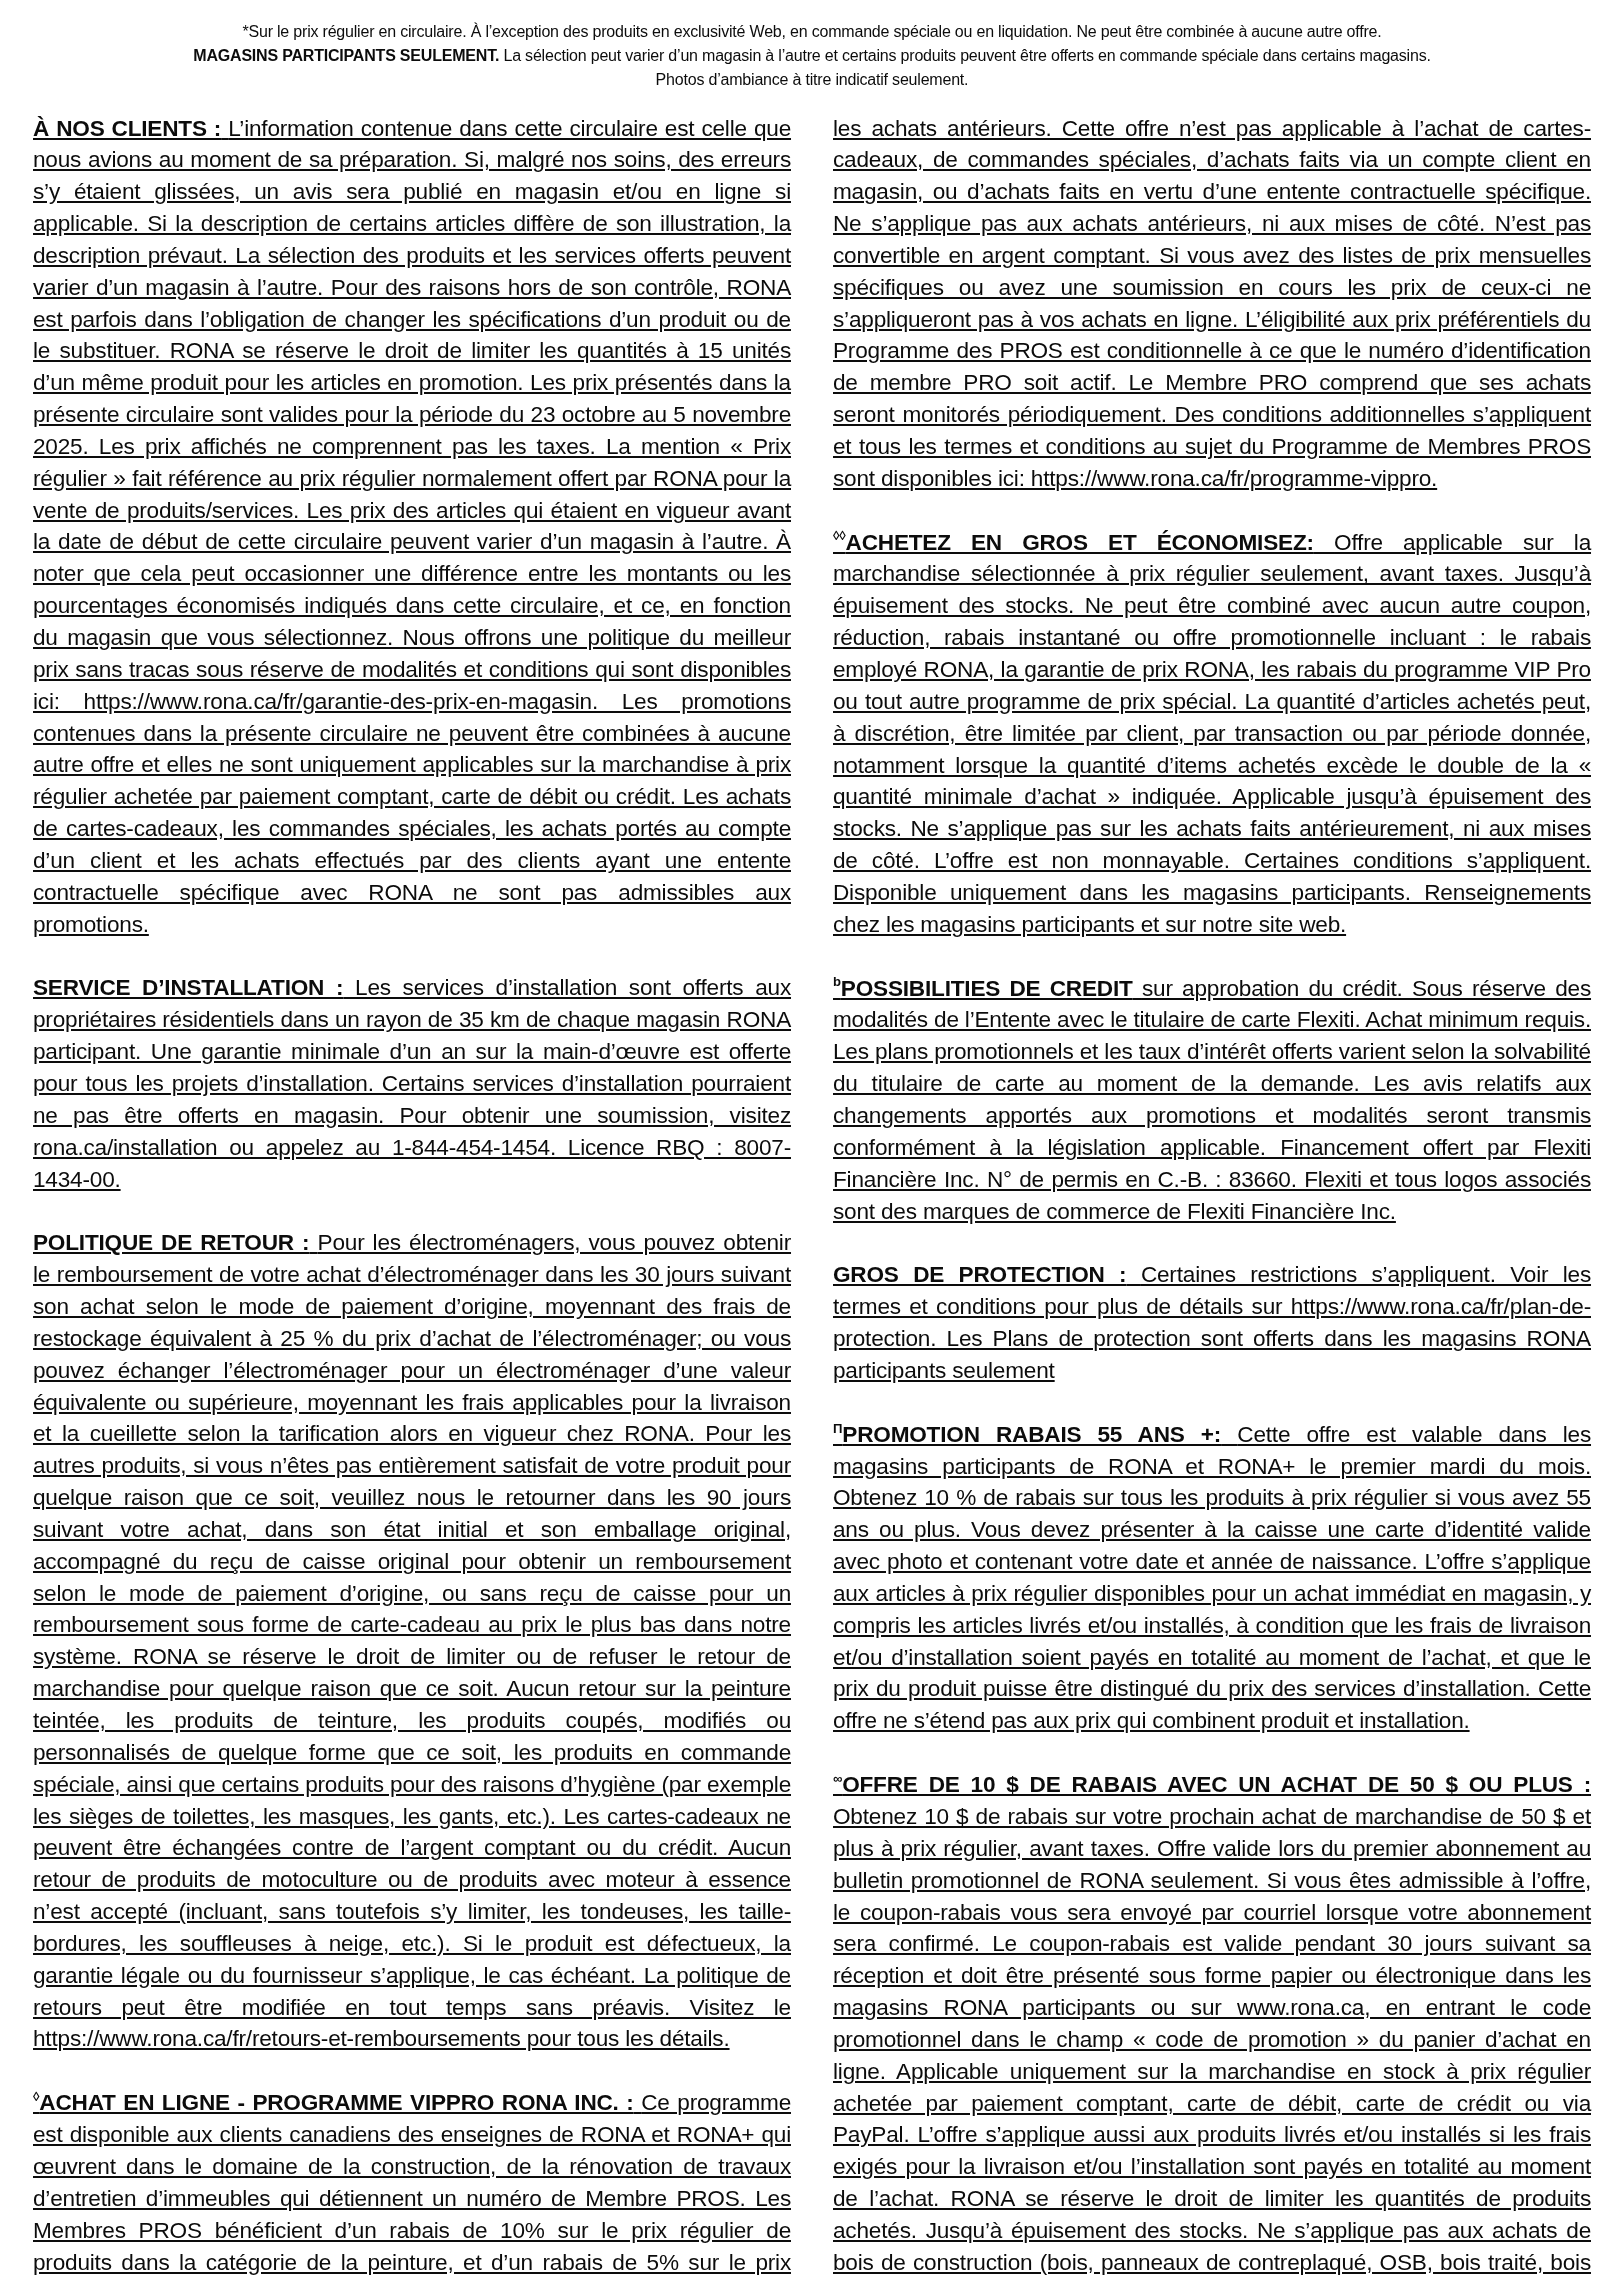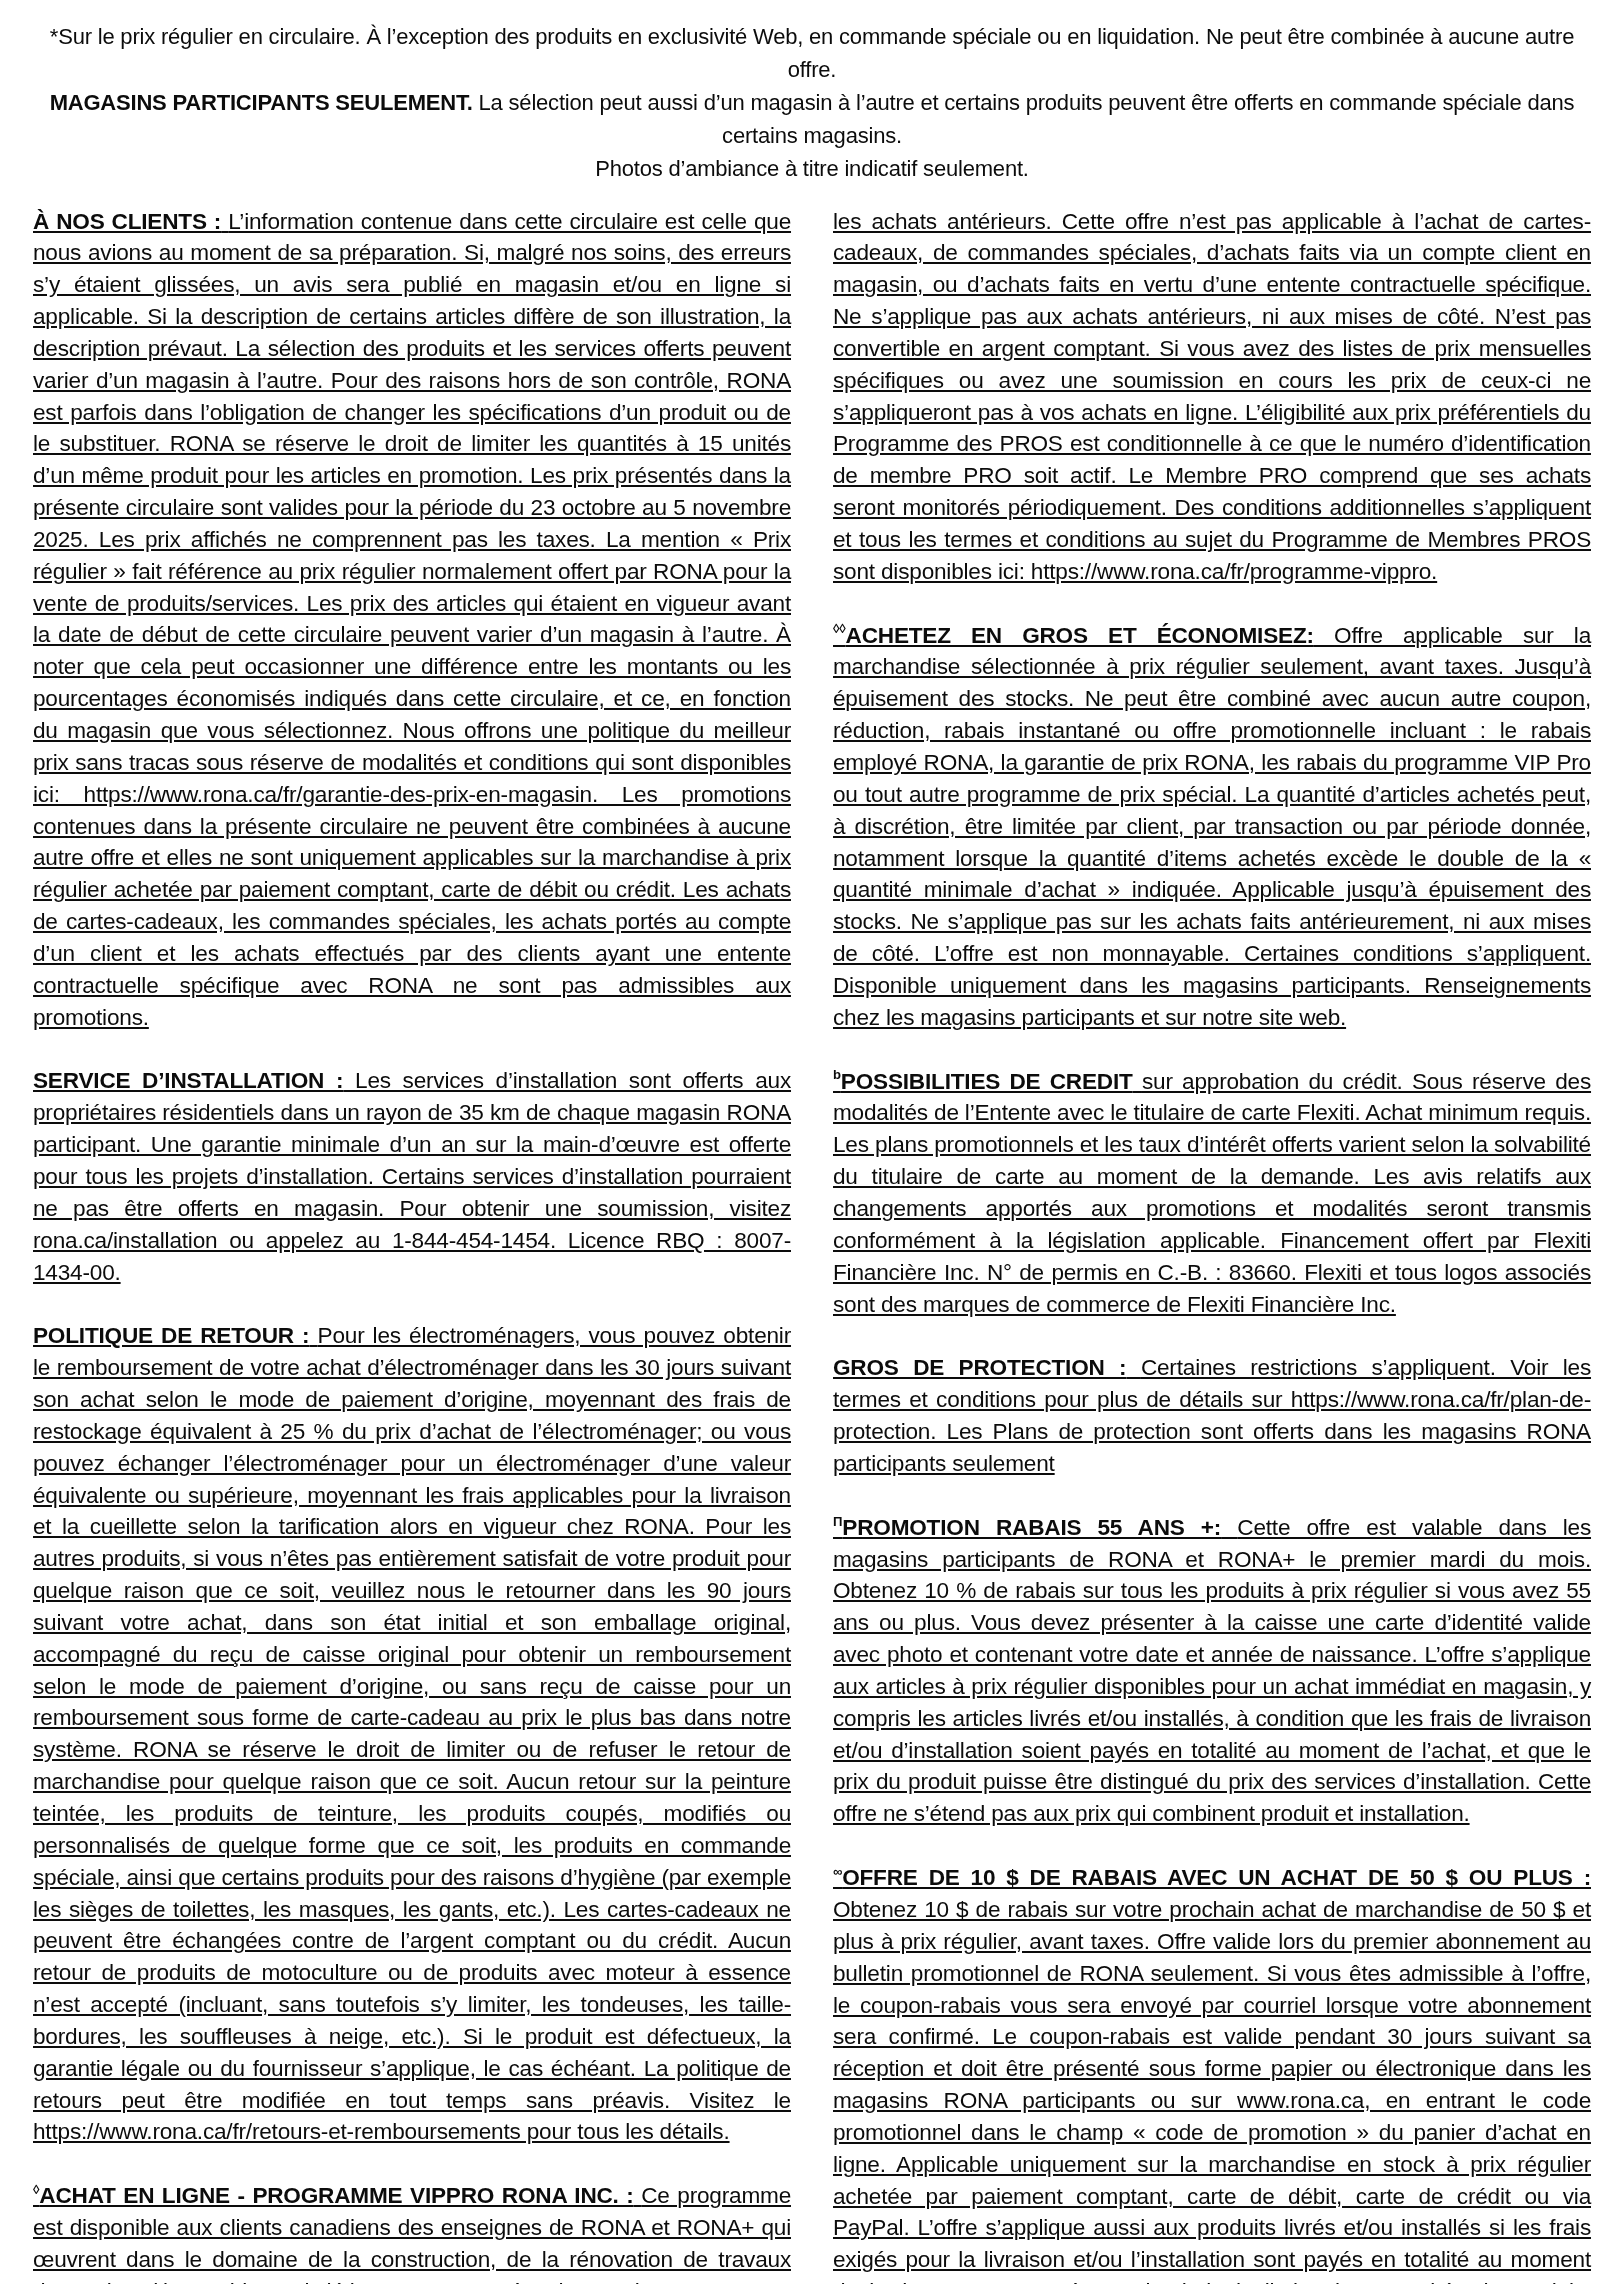--- a/index.html
+++ b/index.html
@@ -8,21 +8,21 @@
     width: 1624px;
     height: 2284px;
     overflow: hidden;
     color: #0c0c0c;
     font-family: "Liberation Sans", "DejaVu Sans", sans-serif;
     -webkit-font-smoothing: antialiased;
   }
   .top-notes {
     padding: 19.5px 30px 0;
     text-align: center;
-    font-size: 22px;
+    font-size: 16px;
     line-height: 1.5;
     letter-spacing: -0.2px;
   }
   .top-notes .bold { font-weight: 700; margin-top: 20px; }
   .columns {
     display: flex;
     gap: 42px;
     padding: 21px 33px 0;
   }
   .col { flex: 1 1 0; min-width: 0; }
@@ -48,21 +48,21 @@
   }
   sup.mark:empty { display: none; }
 </style>
 </head>
 <body>
 
 <div class="page">
 
   <header class="top-notes">
     <p class="note"><span>*Sur le prix régulier en circulaire. À l’exception des produits en exclusivité Web, en commande spéciale ou en liquidation. Ne peut être combinée à aucune autre offre.</span></p>
-    <p class="note"><span class="bold">MAGASINS PARTICIPANTS SEULEMENT.</span> <span>La sélection peut aussi d’un magasin à l’autre et certains produits peuvent être offerts en commande spéciale dans certains magasins.</span></p>
+    <p class="note"><span class="bold">MAGASINS PARTICIPANTS SEULEMENT.</span> <span>La sélection peut varier d’un magasin à l’autre et certains produits peuvent être offerts en commande spéciale dans certains magasins.</span></p>
     <p class="note"><span>Photos d’ambiance à titre indicatif seulement.</span></p>
   </header>
 
   <main class="columns">
 
     <section class="col">
 
       <p class="para"><b class="hdr"><span>À NOS CLIENTS :</span></b> <span>L’information contenue dans cette circulaire est celle que nous avions au moment de sa préparation. Si, malgré nos soins, des erreurs s’y étaient glissées, un avis sera publié en magasin et/ou en ligne si applicable. Si la description de certains articles diffère de son illustration, la description prévaut. La sélection des produits et les services offerts peuvent varier d’un magasin à l’autre. Pour des raisons hors de son contrôle, RONA est parfois dans l’obligation de changer les spécifications d’un produit ou de le substituer. RONA se réserve le droit de limiter les quantités à 15 unités d’un même produit pour les articles en promotion. Les prix présentés dans la présente circulaire sont valides pour la période du 23 octobre au 5 novembre 2025. Les prix affichés ne comprennent pas les taxes. La mention « Prix régulier » fait référence au prix régulier normalement offert par RONA pour la vente de produits/services. Les prix des articles qui étaient en vigueur avant la date de début de cette circulaire peuvent varier d’un magasin à l’autre. À noter que cela peut occasionner une différence entre les montants ou les pourcentages économisés indiqués dans cette circulaire, et ce, en fonction du magasin que vous sélectionnez. Nous offrons une politique du meilleur prix sans tracas sous réserve de modalités et conditions qui sont disponibles ici: https://www.rona.ca/fr/garantie-des-prix-en-magasin. Les promotions contenues dans la présente circulaire ne peuvent être combinées à aucune autre offre et elles ne sont uniquement applicables sur la marchandise à prix régulier achetée par paiement comptant, carte de débit ou crédit. Les achats de cartes-cadeaux, les commandes spéciales, les achats portés au compte d’un client et les achats effectués par des clients ayant une entente contractuelle spécifique avec RONA ne sont pas admissibles aux promotions.</span></p>
 
       <p class="para"><b class="hdr"><span>SERVICE D’INSTALLATION :</span></b> <span>Les services d’installation sont offerts aux propriétaires résidentiels dans un rayon de 35 km de chaque magasin RONA participant. Une garantie minimale d’un an sur la main-d’œuvre est offerte pour tous les projets d’installation. Certains services d’installation pourraient ne pas être offerts en magasin. Pour obtenir une soumission, visitez rona.ca/installation ou appelez au 1-844-454-1454. Licence RBQ : 8007-1434-00.</span></p>

